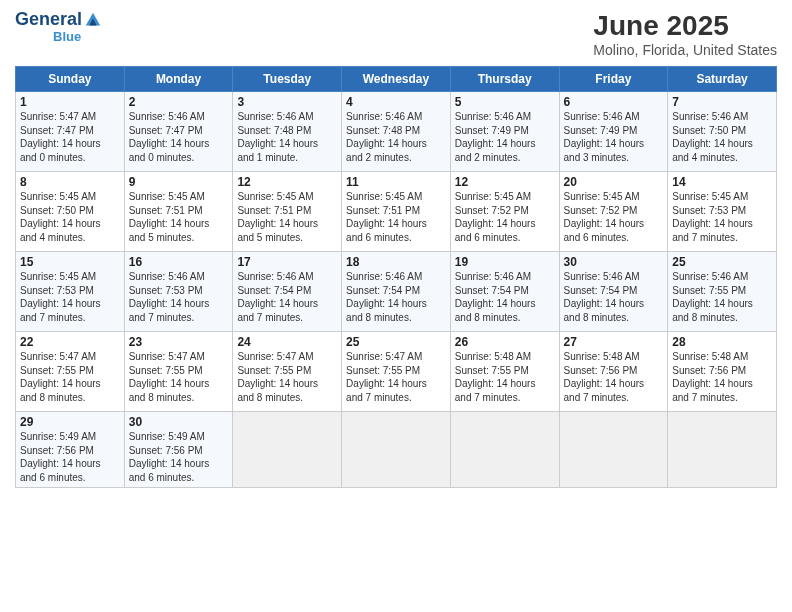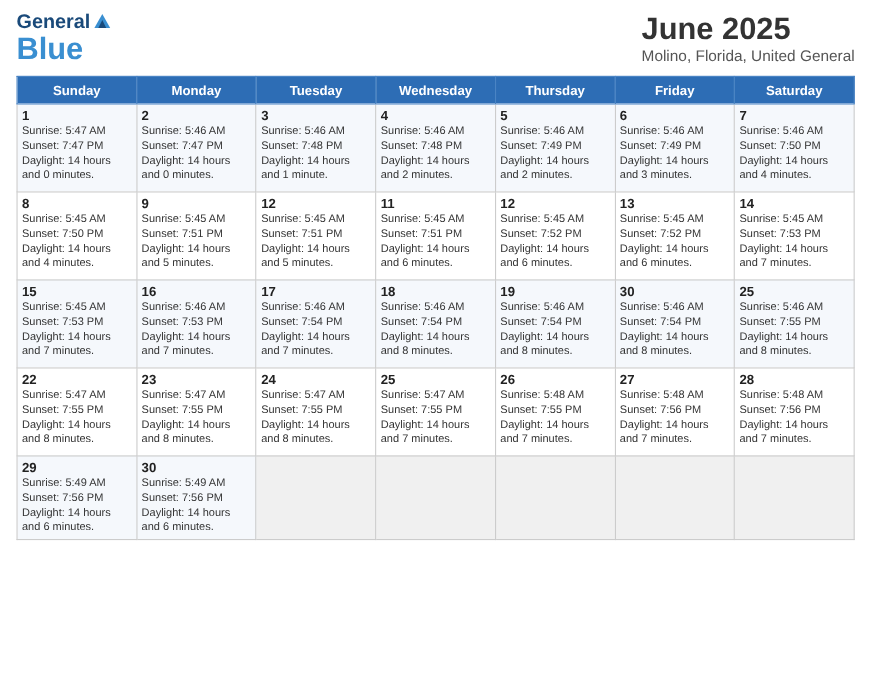--- a/index.html
+++ b/index.html
@@ -104,27 +104,27 @@
     <div class="logo">
       <div>
         <div style="display:flex;align-items:center;">
           <span class="logo-text">General</span>
           <svg class="logo-icon" viewBox="0 0 20 20" xmlns="http://www.w3.org/2000/svg">
             <polygon points="2,16 10,2 18,16" fill="#3a8fd1"></polygon>
             <polygon points="6,16 14,16 10,8" fill="#1a4a7a"></polygon>
           </svg>
         </div>
         <div style="display:flex;align-items:center;">
-          <span class="logo-text" style="color:#3a8fd1;font-size:28px;">Blue</span>
+          <span class="logo-text" style="color:#3a8fd1;font-size:13px;margin-left:38px;">Blue</span>
         </div>
       </div>
     </div>
     <div class="title-area">
       <div class="main-title">June 2025</div>
-      <div class="subtitle">Molino, Florida, United General</div>
+      <div class="subtitle">Molino, Florida, United States</div>
     </div>
   </div>
 
   <table class="calendar">
     <thead>
       <tr>
         <th>Sunday</th>
         <th>Monday</th>
         <th>Tuesday</th>
         <th>Wednesday</th>
@@ -179,21 +179,21 @@
         </td>
           <td>
           <span class="day-number">11</span>
           <span class="cell-text">Sunrise: 5:45 AM<br>Sunset: 7:51 PM<br>Daylight: 14 hours and 6 minutes.</span>
         </td>
           <td>
           <span class="day-number">12</span>
           <span class="cell-text">Sunrise: 5:45 AM<br>Sunset: 7:52 PM<br>Daylight: 14 hours and 6 minutes.</span>
         </td>
           <td>
-          <span class="day-number">13</span>
+          <span class="day-number">20</span>
           <span class="cell-text">Sunrise: 5:45 AM<br>Sunset: 7:52 PM<br>Daylight: 14 hours and 6 minutes.</span>
         </td>
           <td>
           <span class="day-number">14</span>
           <span class="cell-text">Sunrise: 5:45 AM<br>Sunset: 7:53 PM<br>Daylight: 14 hours and 7 minutes.</span>
         </td>
         </tr>
         <tr>
           <td>
           <span class="day-number">15</span>

